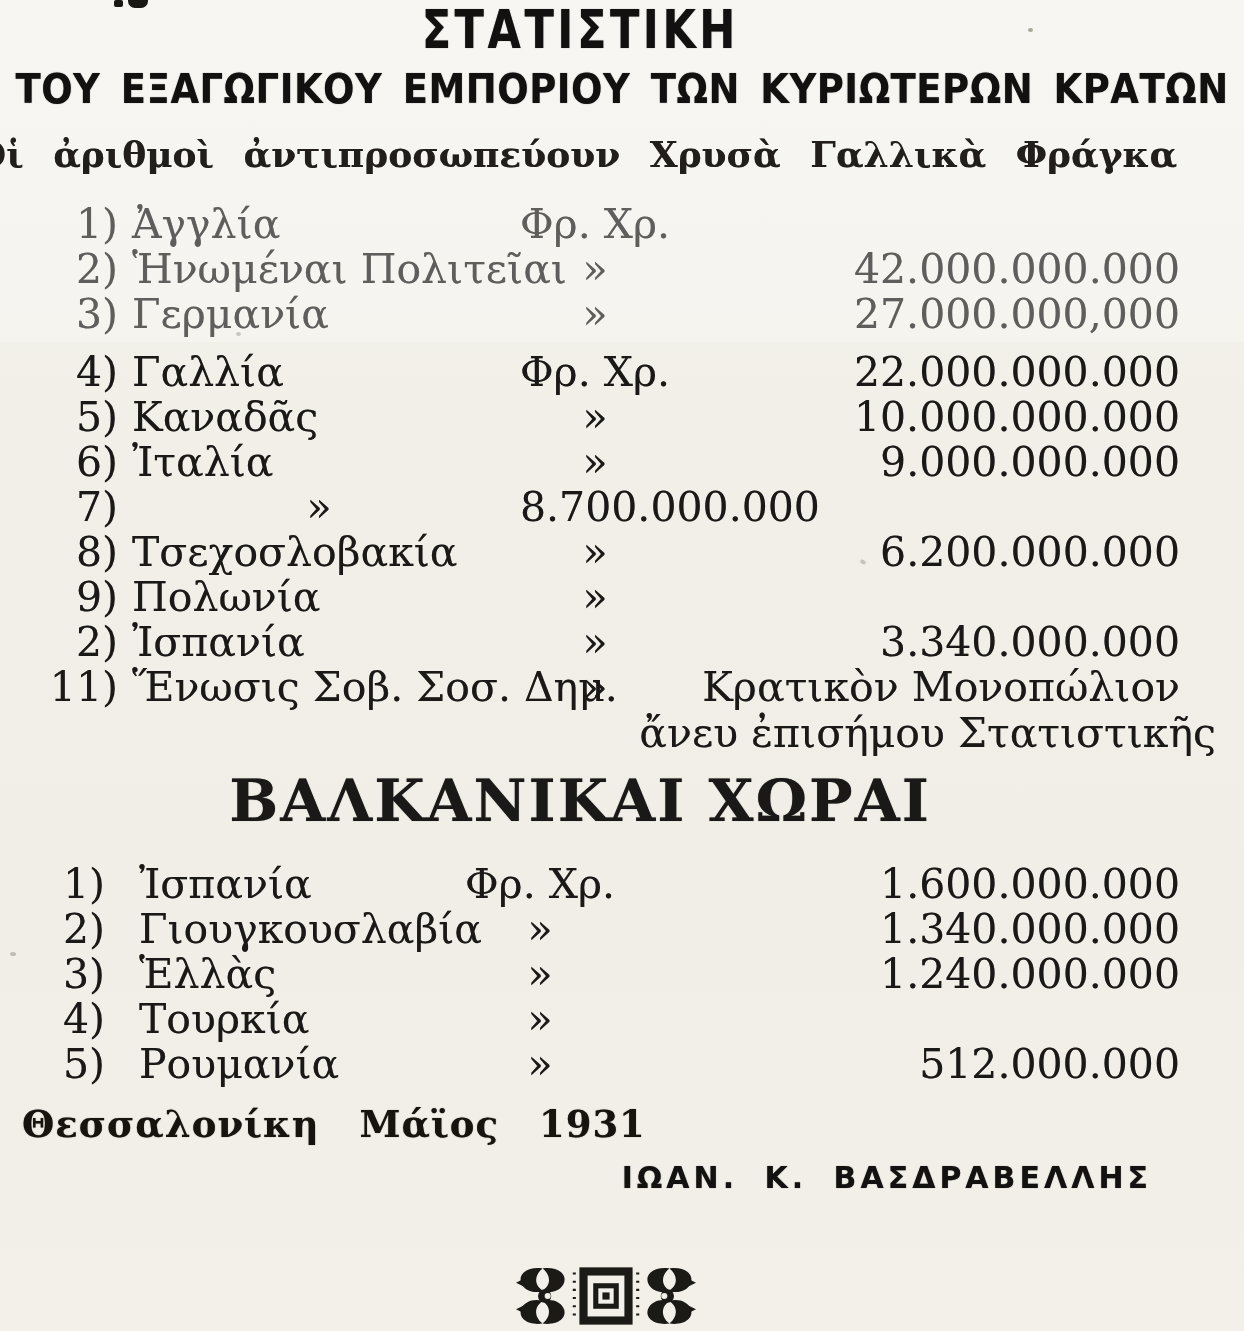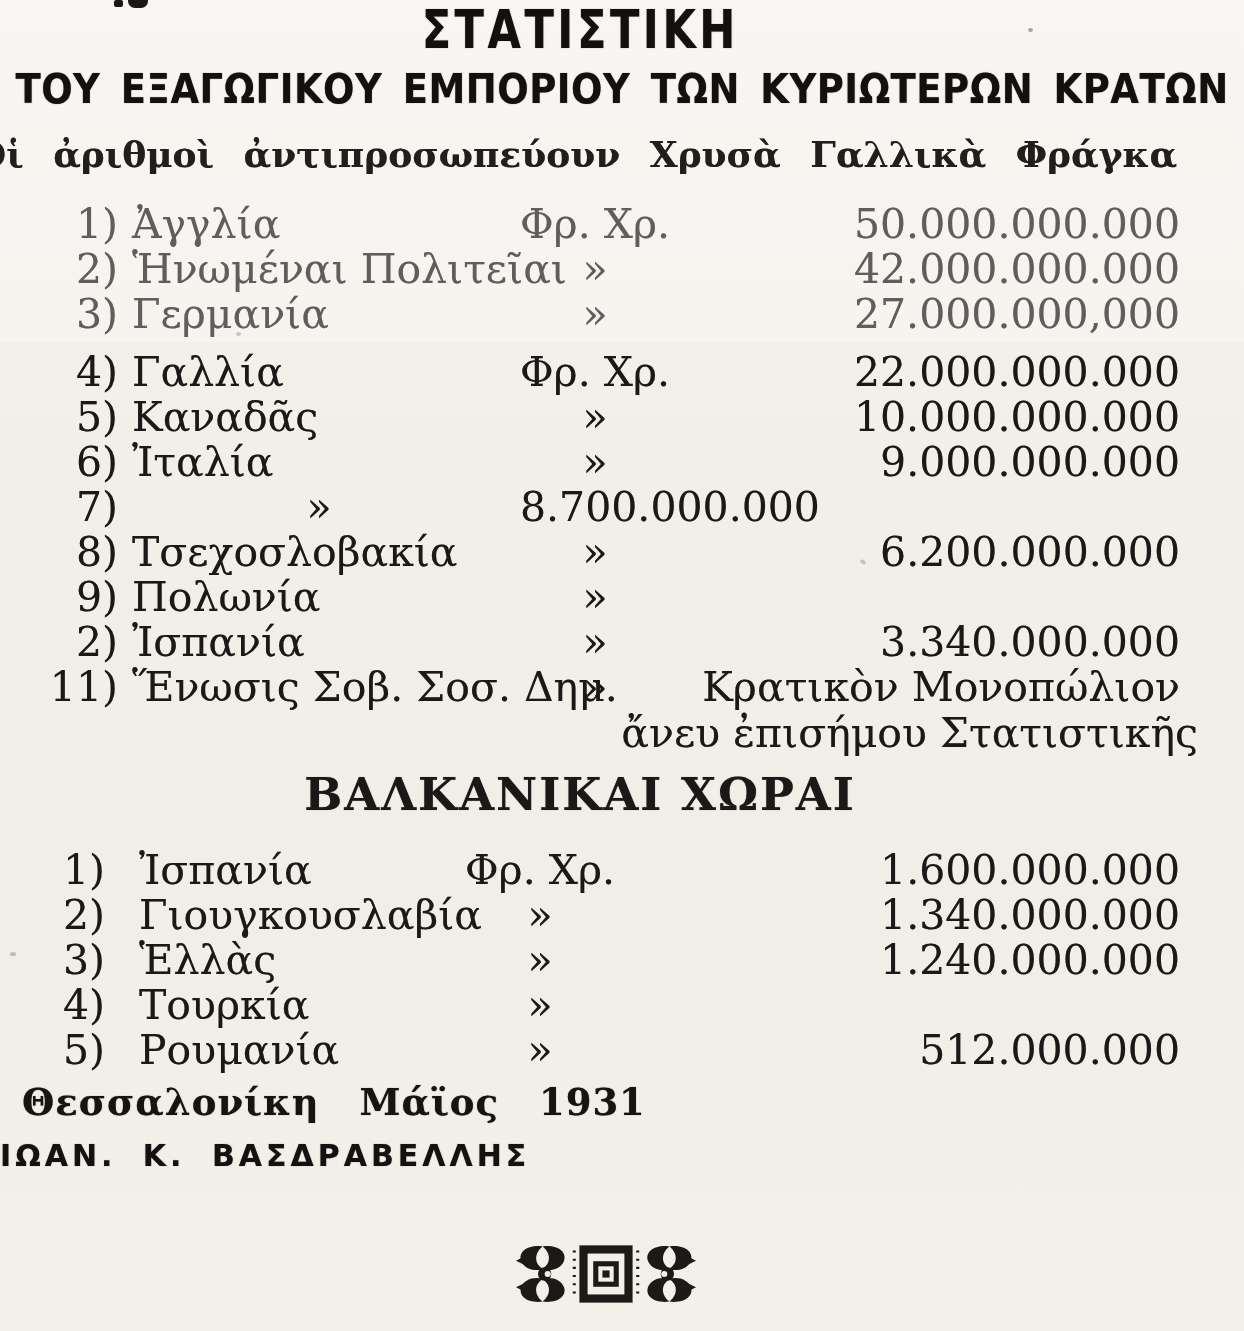--- a/index.html
+++ b/index.html
@@ -62,39 +62,39 @@
   .row.main   { grid-template-columns:118px 374px 150px auto; }
   .row.balkan { grid-template-columns:105px 332px 150px auto; }
   .row .num     { text-align:right; white-space:nowrap; }
   .row .country { text-align:left;  white-space:nowrap; }
   .row .unit    { text-align:center; white-space:nowrap; }
   .row .value   { text-align:right; white-space:nowrap; }
   .row.balkan .country { padding-left:20px; }
   #main-rows .row:nth-child(4) { margin-top:13px; }
   .continuation {
     font-size:41px; line-height:46px; text-align:right;
-    padding-right:46px; text-shadow:0 0 0.5px rgba(27,25,23,.45);
+    padding-right:28px; text-shadow:0 0 0.5px rgba(27,25,23,.45);
   }
   .balkan-heading {
-    font-size:45px; line-height:1.05; letter-spacing:2px;
+    font-size:58px; line-height:1.05; letter-spacing:2px;
     width:max-content; margin:15px auto 0;
     transform:translateX(-42px);
     text-shadow:0 0 0.8px rgba(27,25,23,.6);
   }
-  .footer { margin-top:9px; }
+  .footer { margin-top:17px; }
   .place-date {
     font-size:37px; font-weight:700; line-height:1.1;
     margin-left:22px; word-spacing:26px; letter-spacing:1px;
     color:#17140f; text-shadow:0 0 1px rgba(23,20,15,.6);
   }
   .author {
     font-family:"DejaVu Sans", sans-serif;
     font-weight:700; font-size:30px; line-height:1.1;
     letter-spacing:4px; word-spacing:12px;
-    text-align:left; margin:16px 92px 0 0;
+    text-align:right; margin:16px 92px 0 0;
     color:#141210; text-shadow:0 0 1px rgba(20,18,16,.5);
   }
   .ornament-wrap { width:max-content; margin:72px auto 0; transform:translateX(-16px); }
   .ornament-wrap svg { display:block; }
 </style>
 </head>
 <body>
 
 <div class="page">
   <div class="tone-band"></div>
@@ -108,21 +108,20 @@
 
   <h1 class="title">ΣΤΑΤΙΣΤΙΚΗ</h1>
   <h2 class="subtitle">ΤΟΥ ΕΞΑΓΩΓΙΚΟΥ ΕΜΠΟΡΙΟΥ ΤΩΝ ΚΥΡΙΩΤΕΡΩΝ ΚΡΑΤΩΝ</h2>
   <p class="note">Οἱ ἀριθμοὶ ἀντιπροσωπεύουν Χρυσὰ Γαλλικὰ Φράγκα</p>
 
   <div class="rows" id="main-rows">
       <div class="row main">
         <span class="num">1)</span>
         <span class="country">Ἀγγλία</span>
         <span class="unit">Φρ. Χρ.</span>
-        <span class="value">50.000.000.000</span>
       </div>
       <div class="row main">
         <span class="num">2)</span>
         <span class="country">Ἡνωμέναι Πολιτεῖαι</span>
         <span class="unit">»</span>
         <span class="value">42.000.000.000</span>
       </div>
       <div class="row main">
         <span class="num">3)</span>
         <span class="country">Γερμανία</span>

